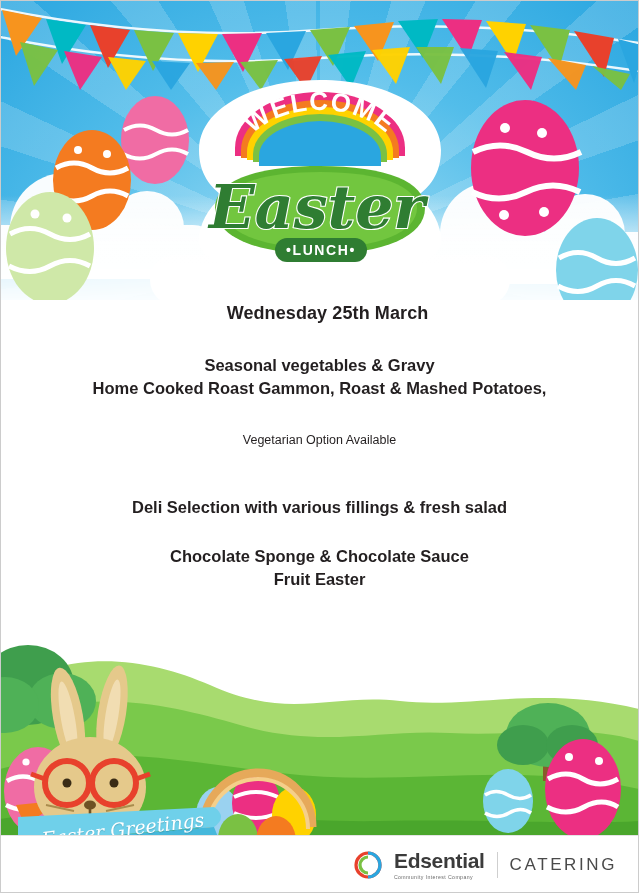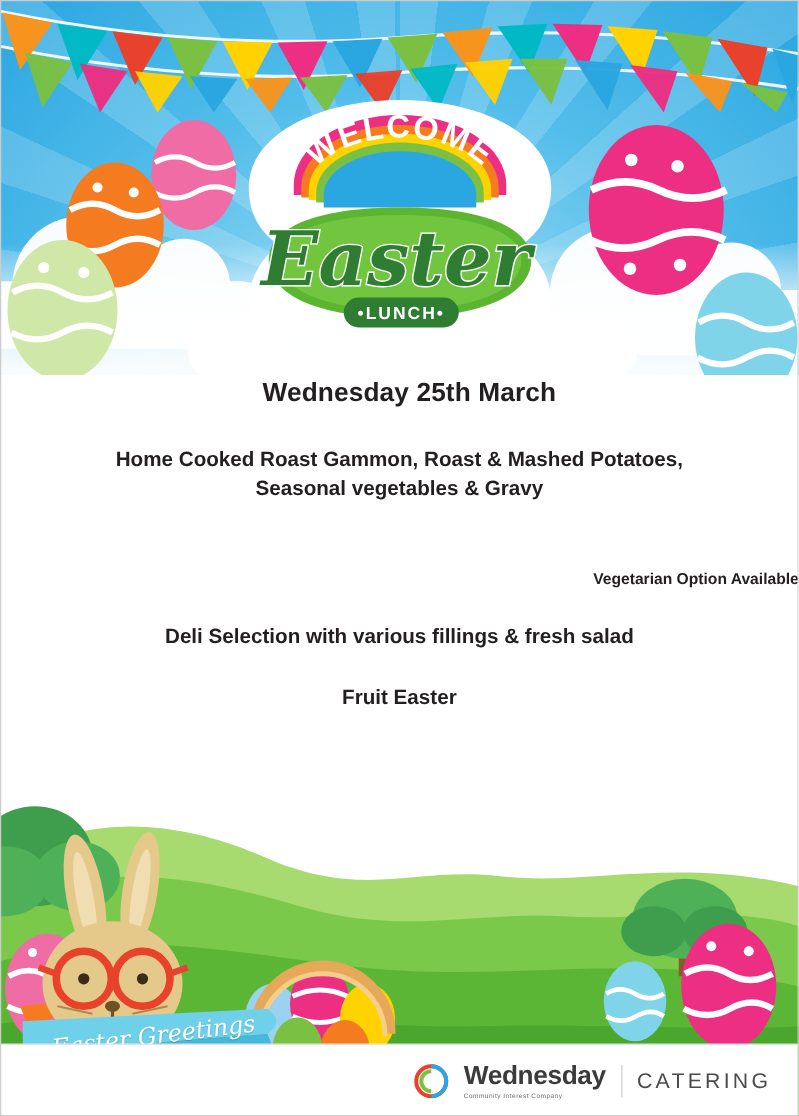--- a/index.html
+++ b/index.html
@@ -59,31 +59,31 @@
     position: absolute; left: 50%; top: 78px; transform: translateX(-50%);
     width: 262px; height: 200px;
   }
 
   
   .menu {
     position: absolute; left: 0; top: 300px; width: 639px;
     text-align: center; color: #231f20;
   }
   .menu .date {
-    font-size: 21px; font-weight: bold; letter-spacing: .1px; margin-top: 3px; padding-left: 16px;
+    font-size: 18px; font-weight: bold; letter-spacing: .1px; margin-top: 3px; padding-left: 16px;
   }
   .menu .main {
     font-size: 16.5px; font-weight: bold; line-height: 1.42; margin-top: 30px;
     padding: 0 46px;
   }
   .menu .veg {
-    font-size: 12.5px; font-weight: bold; margin-top: 52px; text-align: right;
+    font-size: 12.5px; font-weight: normal; margin-top: 32px;
   }
   .menu .deli {
-    font-size: 16.5px; font-weight: bold; margin-top: 30px;
+    font-size: 16.5px; font-weight: bold; margin-top: 51px;
   }
   .menu .dessert {
     font-size: 16.5px; font-weight: bold; line-height: 1.42; margin-top: 28px;
   }
 
   
   .grass-wrap { position: absolute; left: 0; bottom: 0; width: 639px; height: 320px; }
 
   
   .footer {
@@ -237,26 +237,27 @@
       <text x="128" y="150" text-anchor="middle" font-family="'DejaVu Serif', serif" font-style="italic" font-weight="bold" font-size="60" fill="#2f7d32" stroke="#ffffff" stroke-width="2.2" paint-order="stroke">Easter</text>
 
       <rect x="86" y="160" width="92" height="24" rx="12" fill="#2f7d32"></rect>
       <text x="132" y="177" text-anchor="middle" font-family="'Liberation Sans',sans-serif" font-size="14" font-weight="bold" fill="#ffffff" letter-spacing="1.6">•LUNCH•</text>
     </svg>
   </div>
 
   <div class="menu">
     <div class="date">Wednesday 25th March</div>
     <div class="main">
+      <div>Seasonal vegetables &amp; Gravy</div>
       <div>Home Cooked Roast Gammon, Roast &amp; Mashed Potatoes,</div>
-      <div>Seasonal vegetables &amp; Gravy</div>
     </div>
     <div class="veg">Vegetarian Option Available</div>
     <div class="deli">Deli Selection with various fillings &amp; fresh salad</div>
     <div class="dessert">
+      <div>Chocolate Sponge &amp; Chocolate Sauce</div>
       <div>Fruit Easter</div>
     </div>
   </div>
 
   <div class="grass-wrap">
     <svg viewBox="0 0 639 320" width="639" height="320" preserveAspectRatio="none">
 
       <path d="M0 120 C 70 72 150 86 210 112 C 290 148 330 120 400 128
                C 470 136 540 112 639 136 L639 320 L0 320 Z" fill="#a8db6f"></path>
       <path d="M0 150 C 90 112 170 132 240 152 C 320 176 380 156 450 160
@@ -385,21 +386,21 @@
   </div>
 
   <div class="footer">
     <div class="brand">
       <svg width="28" height="28" viewBox="0 0 28 28">
         <circle cx="14" cy="14" r="12" fill="none" stroke="#e8412c" stroke-width="3.2"></circle>
         <path d="M14 2 A 12 12 0 0 1 14 26" fill="none" stroke="#2aa6e0" stroke-width="3.2"></path>
         <path d="M14 6 A 8 8 0 0 0 14 22" fill="none" stroke="#7ac143" stroke-width="3.2"></path>
       </svg>
       <div>
-        <div class="brand-name">Wednesday</div>
+        <div class="brand-name">Edsential</div>
         <div class="brand-sub">Community Interest Company</div>
       </div>
       <div class="brand-div"></div>
       <div class="brand-catering">CATERING</div>
     </div>
   </div>
 
   <div class="pagebox"></div>
 </div>
 

